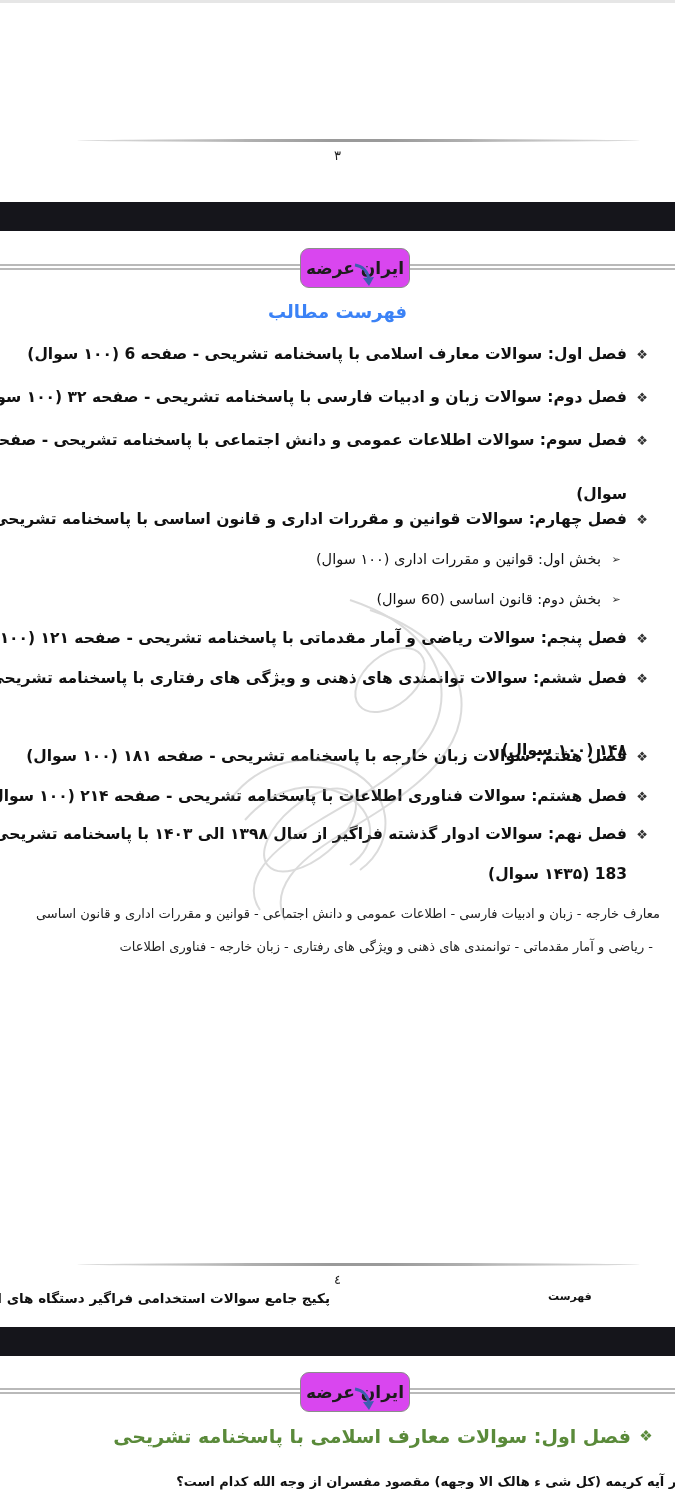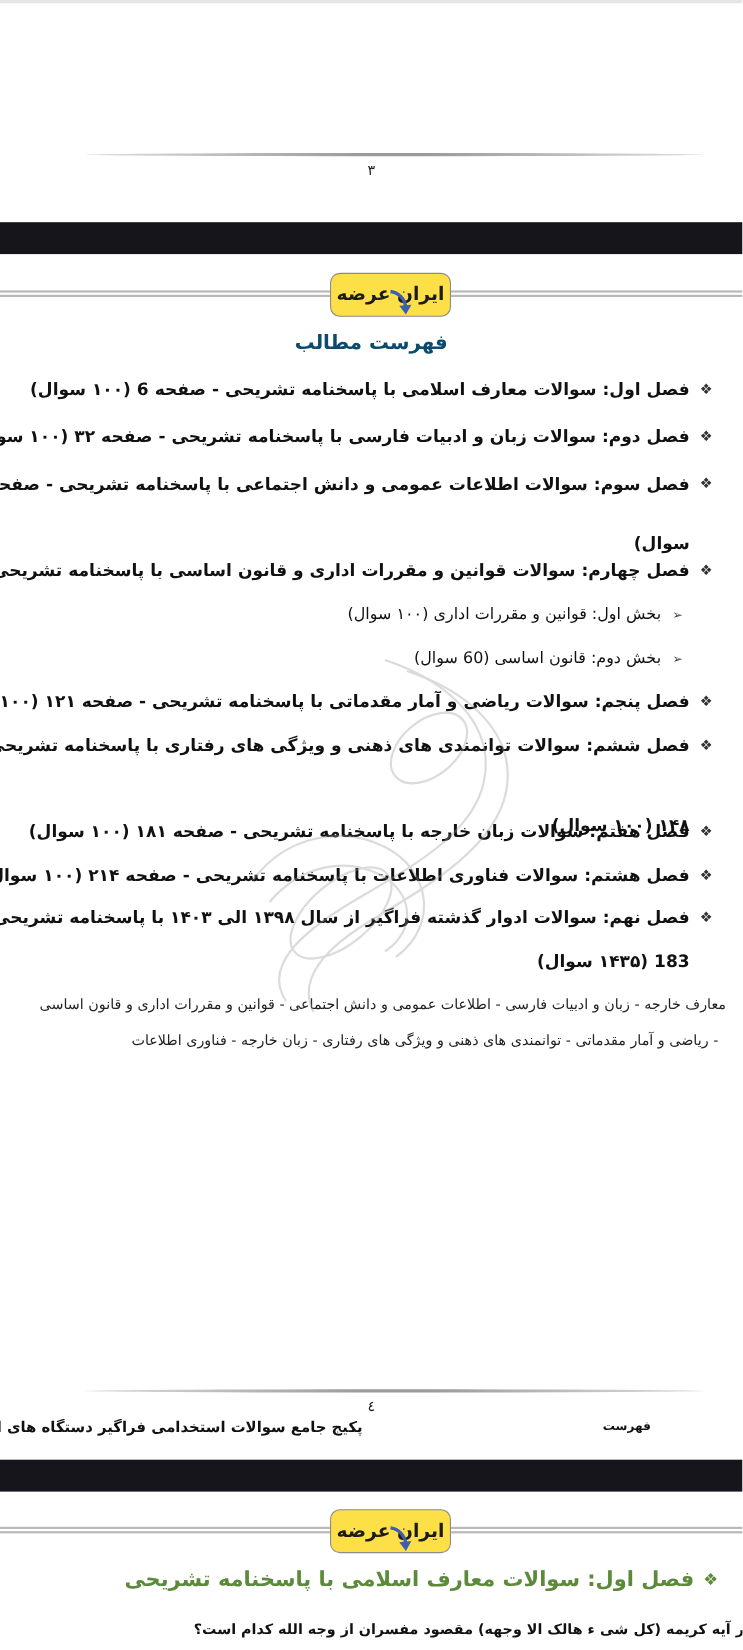--- a/index.html
+++ b/index.html
@@ -24,21 +24,21 @@
     }
 
     .dark-bar { position: absolute; left: 0; width: 675px; height: 29px; background: #15151b; }
 
     .logo-rule {
       position: absolute; left: 0; width: 675px; height: 6px;
       border-top: 2px solid #b9b9b9; border-bottom: 2px solid #b9b9b9;
     }
     .logo-box {
       position: absolute; left: 300px; width: 110px; height: 40px;
-      border: 1.5px solid #8c8c8c; border-radius: 9px; background: #fde047;
+      border: 1.5px solid #8c8c8c; border-radius: 9px; background: #d946ef;
       display: flex; align-items: center; justify-content: center;
       direction: rtl;
     }
     .logo-text {
       font-family: "DejaVu Sans", sans-serif; font-weight: bold; font-size: 17px;
       color: #1c1c1c; letter-spacing: -0.5px; position: relative;
     }
     .logo-arrow { position: absolute; left: 352px; width: 24px; height: 26px; }
 
     .toc-title {
@@ -89,21 +89,21 @@
 
   <div class="logo-rule" style="top:264px;"></div>
   <div class="logo-box" style="top:248px;">
     <span class="logo-text">ایران عرضه</span>
   </div>
   <svg class="logo-arrow" style="top:262px;" viewBox="0 0 24 26">
     <path d="M3 3 C 10 4, 16 9, 17 18" stroke="#3d5fb0" stroke-width="3" fill="none"></path>
     <path d="M11 16 L17 24 L22 15 Z" fill="#3d5fb0"></path>
   </svg>
 
-  <div class="toc-title" style="color:#0c4a6e;">فهرست مطالب</div>
+  <div class="toc-title" style="color:#3b82f6;">فهرست مطالب</div>
 
   <div class="toc-list">
     <div class="toc-line" style="top:0px;">
       <span class="bullet-diamond">❖</span>
       <span>فصل اول: سوالات معارف اسلامی با پاسخنامه تشریحی - صفحه 6 (۱۰۰ سوال)</span>
     </div>
     <div class="toc-line" style="top:43px;">
       <span class="bullet-diamond">❖</span>
       <span>فصل دوم: سوالات زبان و ادبیات فارسی با پاسخنامه تشریحی - صفحه ۳۲ (۱۰۰ سوال)</span>
     </div>

